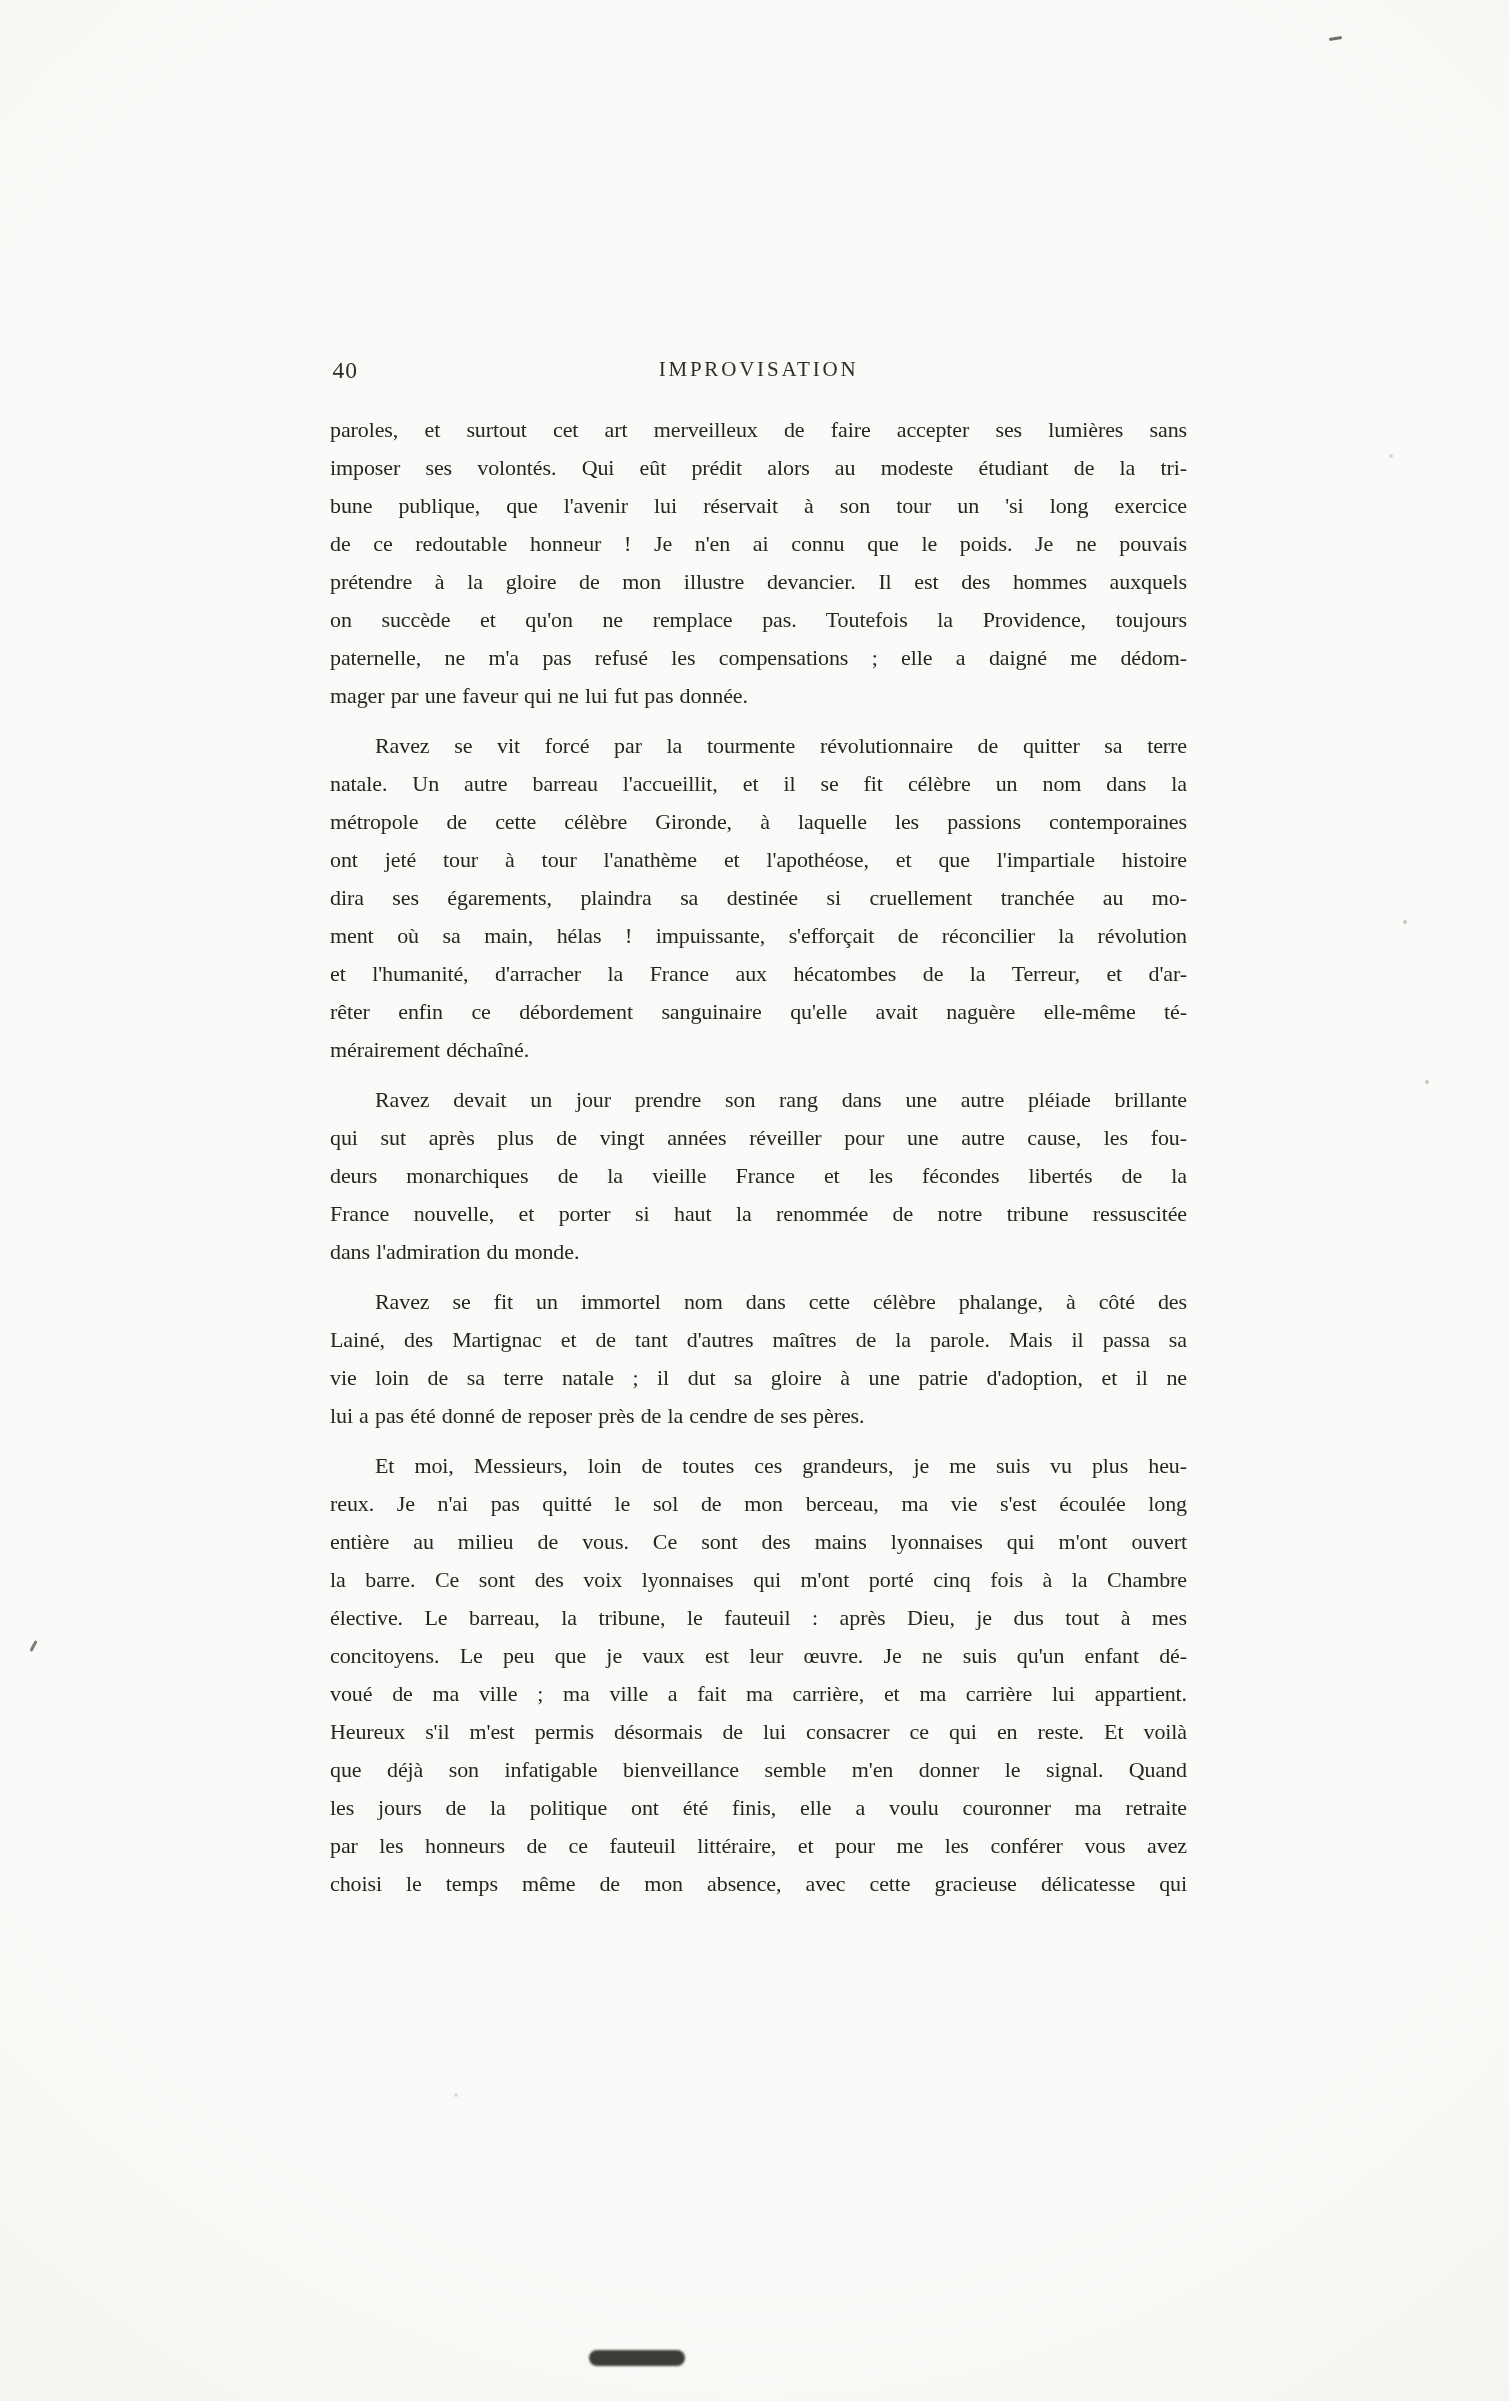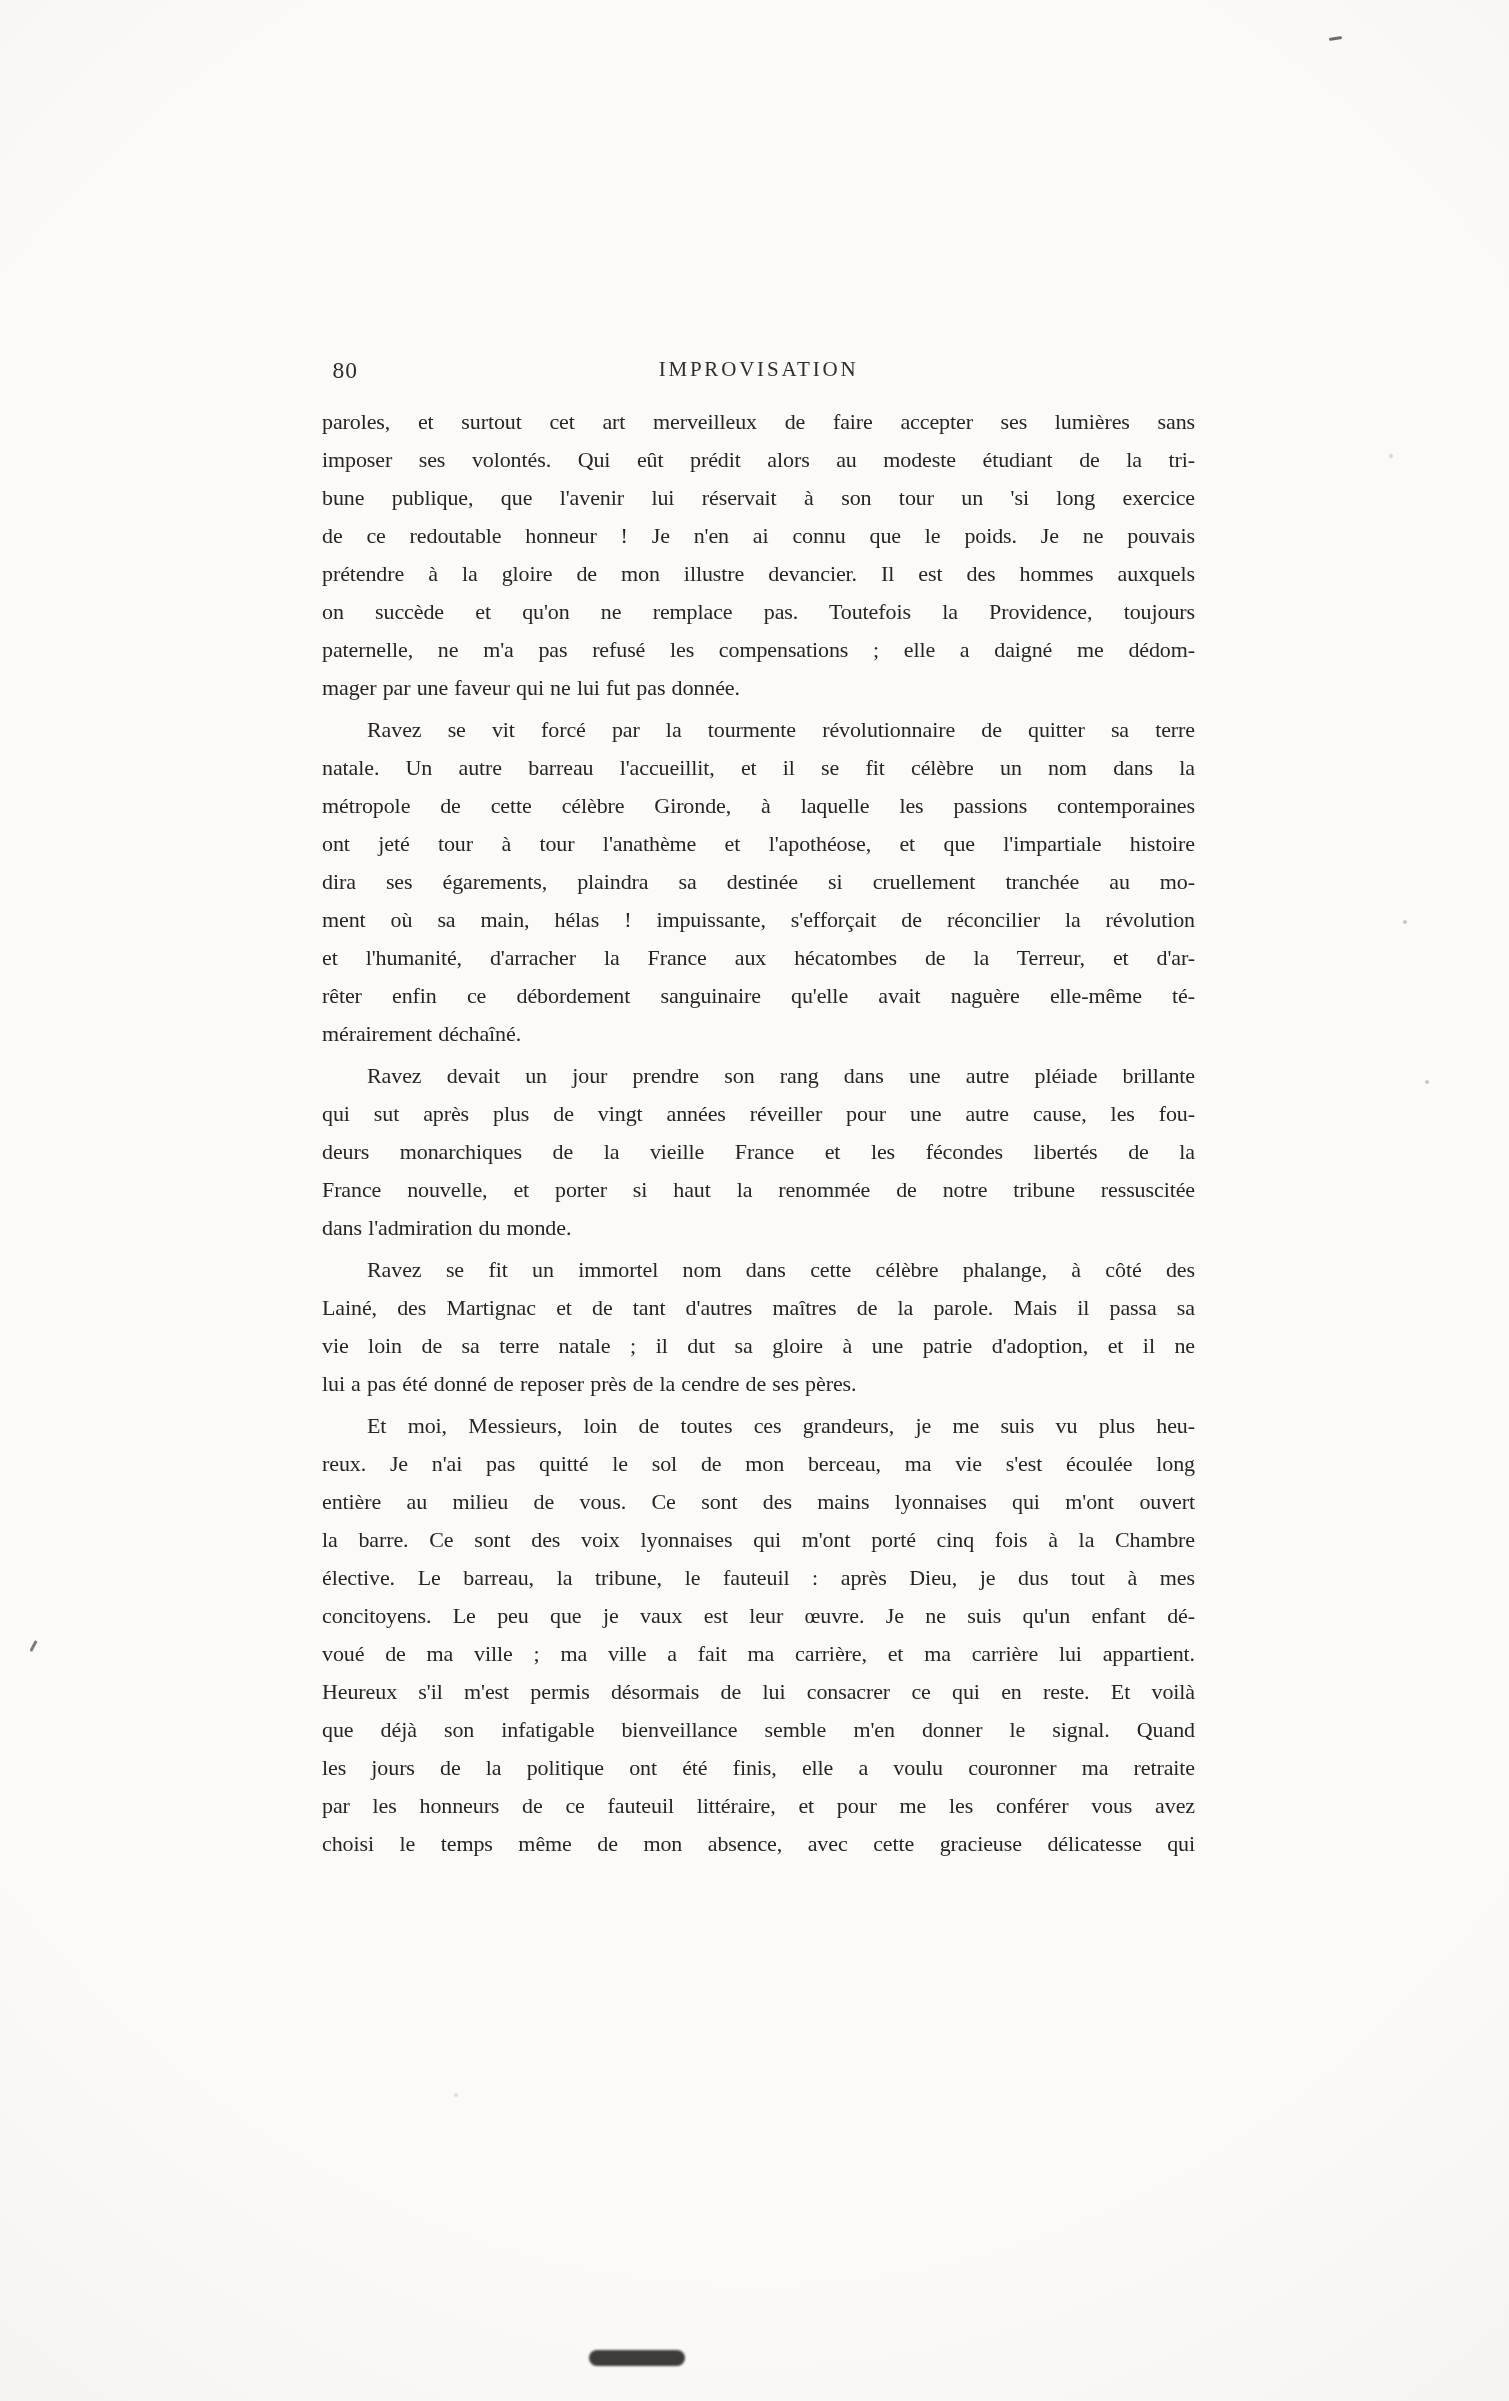--- a/index.html
+++ b/index.html
@@ -48,21 +48,21 @@
     color: #2e2d28;
   }
   .body-text {
     font-size: 22px;
     line-height: 38px;
     letter-spacing: -0.1px;
     word-spacing: 0.8px;
     color: #26251f;
     text-rendering: optimizeLegibility;
   }
-  .paragraph { margin: 4px; }
+  .paragraph { margin: 12px; }
   .paragraph.indent .line:first-child { text-indent: 45px; }
   .line {
     text-align: justify;
     text-align-last: justify;
   }
   .line.last {
     text-align-last: left;
   }
   
   .smudge {
@@ -111,21 +111,21 @@
   .speck.s3 { left: 1389px; top: 454px; opacity: 0.25; }
   .speck.s4 { left: 454px; top: 2093px; opacity: 0.2; }
 </style>
 </head>
 <body>
 
 <div class="page">
 
   <div class="text-block">
     <div class="page-header">
-      <span class="page-number">80</span>
+      <span class="page-number">40</span>
       <span class="running-title">IMPROVISATION</span>
     </div>
     <div class="body-text">
         <div class="paragraph">
           <div class="line">paroles, et surtout cet art merveilleux de faire accepter ses lumières sans</div>
           <div class="line">imposer ses volontés. Qui eût prédit alors au modeste étudiant de la tri-</div>
           <div class="line">bune publique, que l'avenir lui réservait à son tour un 'si long exercice</div>
           <div class="line">de ce redoutable honneur ! Je n'en ai connu que le poids. Je ne pouvais</div>
           <div class="line">prétendre à la gloire de mon illustre devancier. Il est des hommes auxquels</div>
           <div class="line">on succède et qu'on ne remplace pas. Toutefois la Providence, toujours</div>

